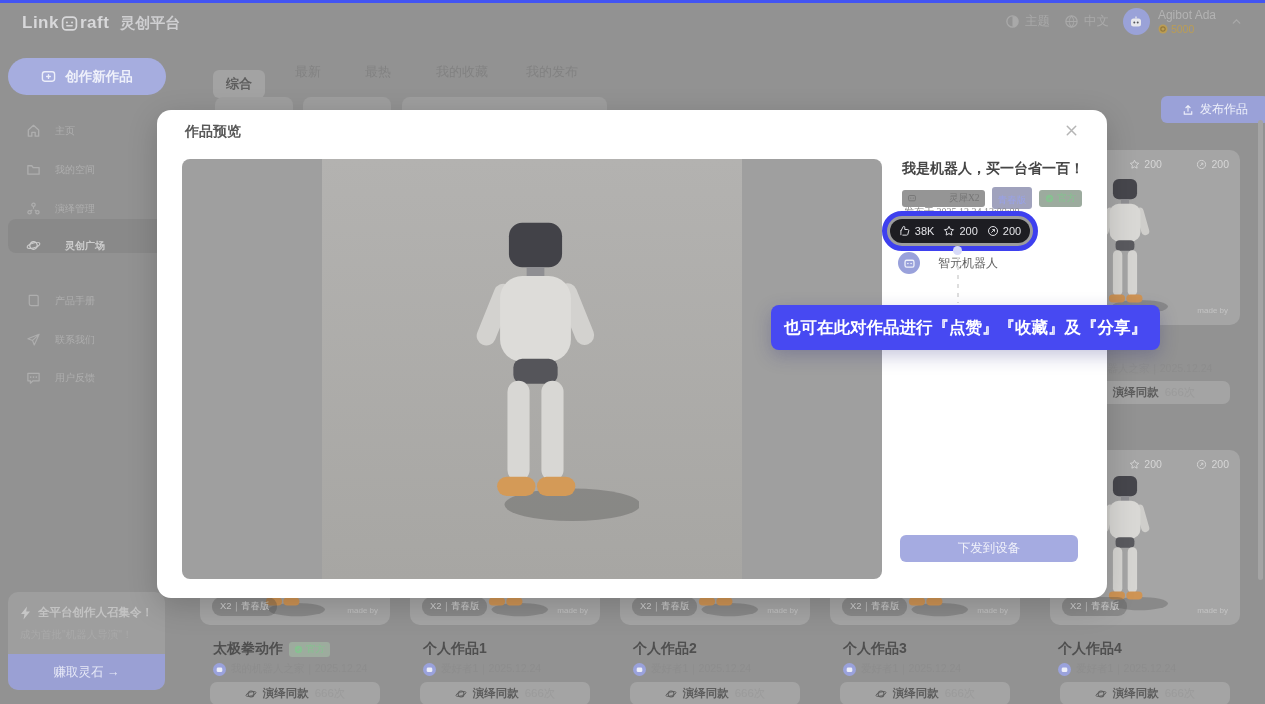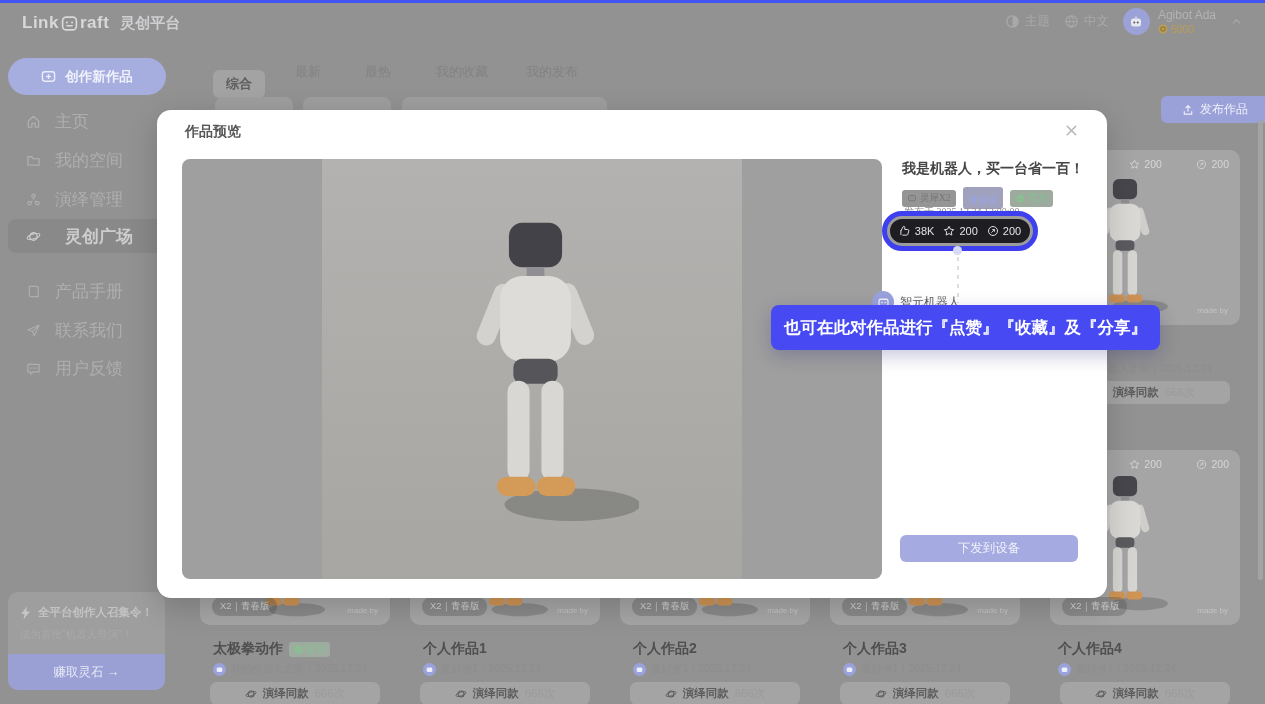--- a/index.html
+++ b/index.html
@@ -1,22 +1,22 @@
 <!DOCTYPE html>
 <html><head>
 <meta charset="utf-8">
 <style>
   html,body{margin:0;padding:0;background:#6e6e6e;}
   #app{position:relative;width:1265px;height:704px;background:#929292;overflow:hidden;
        font-family:"Liberation Sans","DejaVu Sans",sans-serif;}
   .abs{position:absolute;}
   .flex{display:flex;align-items:center;}
   svg{display:block;}
-  .navitem{position:absolute;left:8px;width:158px;height:34px;display:flex;align-items:center;gap:14px;
-           padding-left:18px;box-sizing:border-box;border-radius:8px;color:#aeaeae;font-size:17px;}
+  .navitem{position:absolute;left:8px;width:158px;height:34px;display:flex;align-items:flex-end;gap:14px;
+           padding-left:18px;box-sizing:border-box;border-radius:8px;color:#aeaeae;font-size:10px;}
   .navitem.active{background:#898989;color:#cdcdcd;gap:24px;}
   .tab{position:absolute;top:58px;height:28px;display:flex;align-items:center;justify-content:center;
        font-size:13px;color:#828282;}
   .tab.active{background:#a3a3a3;border-radius:6px;color:#5f5f5f;font-weight:bold;margin-top:12px;}
   .cardimg{position:absolute;width:190px;height:175px;border-radius:10px;background:#a5a5a5;overflow:hidden;}
   .cardstats{position:absolute;top:8px;left:11px;right:11px;display:flex;justify-content:space-between;
              font-size:10.5px;color:#d6d6d6;}
   .stat{display:flex;align-items:center;gap:4px;}
   .tagpill{position:absolute;left:12px;bottom:9px;background:rgba(72,72,72,.30);color:#cfcfcf;
            font-size:9.5px;padding:3px 8px;border-radius:9px;white-space:nowrap;}
@@ -529,37 +529,37 @@
 
     <div style="position:absolute;left:745px;top:50px;width:190px;font-size:14px;font-weight:bold;color:#464646;white-space:nowrap;">我是机器人，买一台省一百！</div>
 
     <div class="abs flex" style="left:745px;top:77px;gap:7px;">
       <span class="flex" style="gap:3px;background:#959595;border-radius:3px;padding:2px 5px;">
         <svg width="10" height="10" viewBox="0 0 16 16">
             <rect x="2.5" y="4" width="11" height="8.5" rx="2" fill="none" stroke="#767676" stroke-width="1.5"></rect>
             <circle cx="6" cy="8" r="1" fill="#767676"></circle>
             <circle cx="10" cy="8" r="1" fill="#767676"></circle>
           </svg>
-        <span style="font-size:9.5px;color:#757575;">灵犀X2</span>
+        <span style="font-size:9.5px;color:#757575;margin-left:29px;">灵犀X2</span>
       </span>
       <span style="background:#a0a2bd;border-radius:3px;padding:2px 6px;">
         <span style="font-size:9.5px;color:#99a2e8;">青春版</span>
       </span>
       <span class="flex" style="gap:3px;background:#9cab9e;border-radius:3px;padding:2px 6px;">
         <svg width="9" height="9" viewBox="0 0 16 16">
             <circle cx="8" cy="8" r="6.5" fill="#86c290"></circle>
             <path d="M5 8l2 2 4-4" fill="none" stroke="#9cab9e" stroke-width="1.8"></path>
           </svg>
         <span style="font-size:9.5px;color:#86c290;">官方</span>
       </span>
     </div>
 
     <div style="position:absolute;left:747px;top:95px;font-size:10px;color:#8a8a8a;white-space:nowrap;">发布于 2025.12.24 12:00:00</div>
 
-    <div class="abs flex" style="left:715px;top:142px;gap:6px;margin-top:39px;">
+    <div class="abs flex" style="left:741px;top:142px;gap:18px;">
       <span style="width:22px;height:22px;border-radius:50%;background:#99a1db;display:flex;align-items:center;justify-content:center;">
         <svg width="13" height="13" viewBox="0 0 16 16">
             <rect x="2.5" y="4" width="11" height="8.5" rx="2" fill="none" stroke="#eef0fa" stroke-width="1.6"></rect>
             <circle cx="6" cy="8" r="1" fill="#eef0fa"></circle>
             <circle cx="10" cy="8" r="1" fill="#eef0fa"></circle>
           </svg>
       </span>
       <span style="font-size:12px;color:#5e5e5e;">智元机器人</span>
     </div>
 

